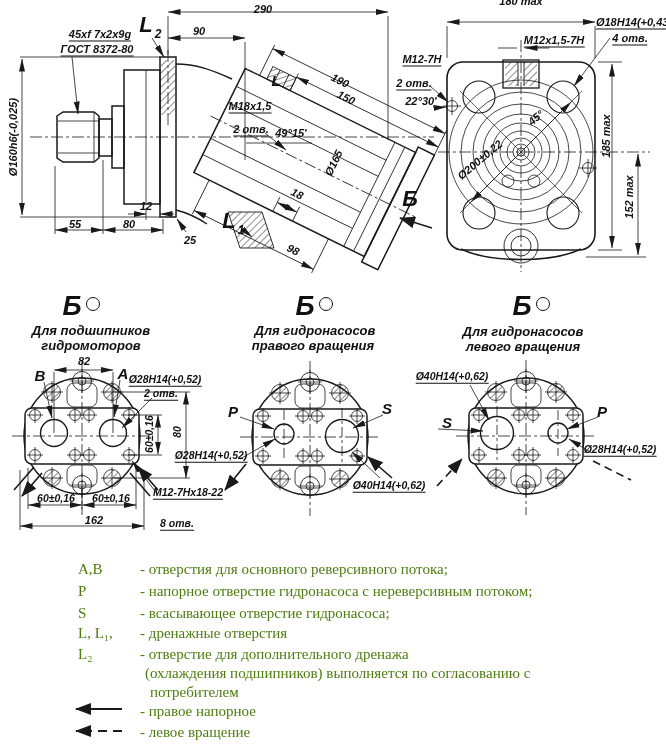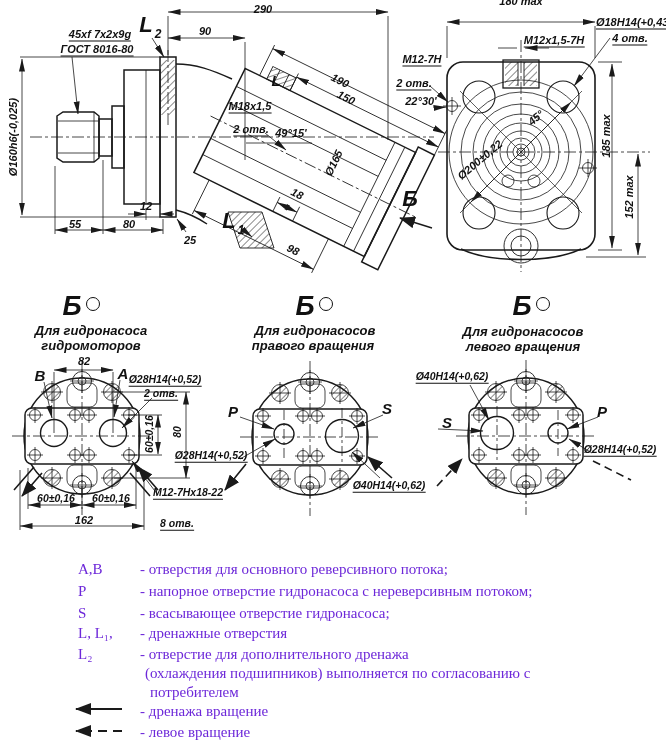--- a/index.html
+++ b/index.html
@@ -13,21 +13,21 @@
   .rm64{transform:translate(-50%,-50%) rotate(-64deg);}
   .rm40{transform:translate(-50%,-50%) rotate(-40deg);}
   .big{font-size:22px;}
   .prt{font-size:15px;}
   .sub{font-size:12px;}
   .ttl{font-size:27px;font-weight:700;}
   .cap{font-size:13px;font-weight:700;}
   .sm{font-size:10.5px;}
   .ul{border-bottom:1.2px solid #111;padding-bottom:1px;}
   .bcirc{position:absolute;width:12px;height:12px;border:1.8px solid #111;border-radius:50%;}
-  .leg{position:absolute;font:15px "Liberation Serif",serif;color:#6d28d9;white-space:nowrap;
+  .leg{position:absolute;font:15px "Liberation Serif",serif;color:#4d7c0f;white-space:nowrap;
        transform:none;line-height:1.2;}
 </style>
 </head>
 <body>
 
 <div class="canvas">
 
 <svg width="666" height="744" viewBox="0 0 666 744">
   <defs>
     <pattern id="h" width="5" height="5" patternTransform="rotate(45)" patternUnits="userSpaceOnUse">
@@ -264,23 +264,23 @@
 
   <g stroke="#1a1a1a" fill="none">
     <path stroke-width="1.8" marker-end="url(#arB)" d="M122 709 H76"></path>
     <path stroke-width="1.8" stroke-dasharray="9 6" marker-end="url(#arB)" d="M122 731 H76"></path>
   </g>
 </svg>
 
 <div>
 
   <span class="lbl ul" style="left:100px;top:35px">45xf 7x2x9g</span>
-  <span class="lbl ul" style="left:97px;top:50px">ГОСТ 8016-80</span>
+  <span class="lbl ul" style="left:97px;top:50px">ГОСТ 8372-80</span>
   <span class="lbl" style="left:263px;top:9px">290</span>
-  <span class="lbl" style="left:205px;top:31px">90</span>
+  <span class="lbl" style="left:199px;top:31px">90</span>
   <span class="lbl big" style="left:146px;top:25px">L</span>
   <span class="lbl sub" style="left:158px;top:34px">2</span>
   <span class="lbl r90" style="left:13px;top:137px">Ø160h6(-0,025)</span>
   <span class="lbl" style="left:75px;top:224px">55</span>
   <span class="lbl" style="left:129px;top:224px">80</span>
   <span class="lbl" style="left:146px;top:206px">12</span>
   <span class="lbl" style="left:190px;top:240px">25</span>
   <span class="lbl prt" style="left:276px;top:80px">L</span>
   <span class="lbl r26" style="left:340px;top:81px">190</span>
   <span class="lbl r26" style="left:346px;top:98px">150</span>
@@ -301,41 +301,41 @@
   <span class="lbl ul" style="left:422px;top:60px">M12-7H</span>
   <span class="lbl ul" style="left:414px;top:84px">2 отв.</span>
   <span class="lbl" style="left:421px;top:101px">22°30'</span>
   <span class="lbl rm40" style="left:536px;top:118px">45°</span>
   <span class="lbl rm40" style="left:480px;top:160px">Ø200±0,22</span>
   <span class="lbl r90" style="left:606px;top:136px">185 max</span>
   <span class="lbl r90" style="left:629px;top:197px">152 max</span>
 
   <span class="lbl ttl" style="left:72px;top:306px">Б</span>
   <span class="bcirc" style="left:86px;top:297px"></span>
-  <span class="lbl cap" style="left:91px;top:330px">Для гидронасоса</span>
+  <span class="lbl cap" style="left:91px;top:330px">Для подшипников</span>
   <span class="lbl cap" style="left:91px;top:345px">гидромоторов</span>
   <span class="lbl ttl" style="left:305px;top:306px">Б</span>
   <span class="bcirc" style="left:319px;top:297px"></span>
   <span class="lbl cap" style="left:315px;top:330px">Для гидронасосов</span>
   <span class="lbl cap" style="left:313px;top:345px">правого вращения</span>
   <span class="lbl ttl" style="left:522px;top:306px">Б</span>
   <span class="bcirc" style="left:536px;top:297px"></span>
   <span class="lbl cap" style="left:523px;top:331px">Для гидронасосов</span>
   <span class="lbl cap" style="left:523px;top:346px">левого вращения</span>
 
   <span class="lbl" style="left:84px;top:361px">82</span>
   <span class="lbl prt" style="left:40px;top:375px">B</span>
   <span class="lbl prt" style="left:123px;top:373px">A</span>
   <span class="lbl sm ul" style="left:165px;top:380px">Ø28H14(+0,52)</span>
   <span class="lbl sm ul" style="left:161px;top:394px">2 отв.</span>
   <span class="lbl sm r90" style="left:149px;top:434px">60±0,16</span>
   <span class="lbl sm r90" style="left:177px;top:432px">80</span>
   <span class="lbl sm" style="left:56px;top:498px">60±0,16</span>
   <span class="lbl sm" style="left:111px;top:498px">60±0,16</span>
-  <span class="lbl" style="left:84px;top:520px">162</span>
+  <span class="lbl" style="left:94px;top:520px">162</span>
   <span class="lbl sm ul" style="left:188px;top:493px">M12-7Hx18-22</span>
   <span class="lbl sm ul" style="left:177px;top:524px">8 отв.</span>
 
   <span class="lbl prt" style="left:233px;top:411px">P</span>
   <span class="lbl prt" style="left:387px;top:408px">S</span>
   <span class="lbl sm ul" style="left:211px;top:456px">Ø28H14(+0,52)</span>
   <span class="lbl sm ul" style="left:389px;top:486px">Ø40H14(+0,62)</span>
 
   <span class="lbl sm ul" style="left:452px;top:377px">Ø40H14(+0,62)</span>
   <span class="lbl prt" style="left:447px;top:422px">S</span>
@@ -348,18 +348,18 @@
     <span class="leg" style="left:78px;top:582px">Р</span>
     <span class="leg" style="left:140px;top:582px">- напорное отверстие гидронасоса с нереверсивным потоком;</span>
     <span class="leg" style="left:78px;top:604px">S</span>
     <span class="leg" style="left:140px;top:604px">- всасывающее  отверстие гидронасоса;</span>
     <span class="leg" style="left:78px;top:624px">L, L₁,</span>
     <span class="leg" style="left:140px;top:624px">- дренажные отверстия</span>
     <span class="leg" style="left:78px;top:645px">L₂</span>
     <span class="leg" style="left:140px;top:645px">- отверстие для дополнительного дренажа</span>
     <span class="leg" style="left:145px;top:664px">(охлаждения подшипников) выполняется по согласованию с</span>
     <span class="leg" style="left:150px;top:683px">потребителем</span>
-    <span class="leg" style="left:140px;top:702px">- дренажа вращение</span>
+    <span class="leg" style="left:140px;top:702px">- правое напорное</span>
     <span class="leg" style="left:140px;top:723px">- левое вращение</span>
   </div>
 
 </div>
 </div>
 
 </body></html>

